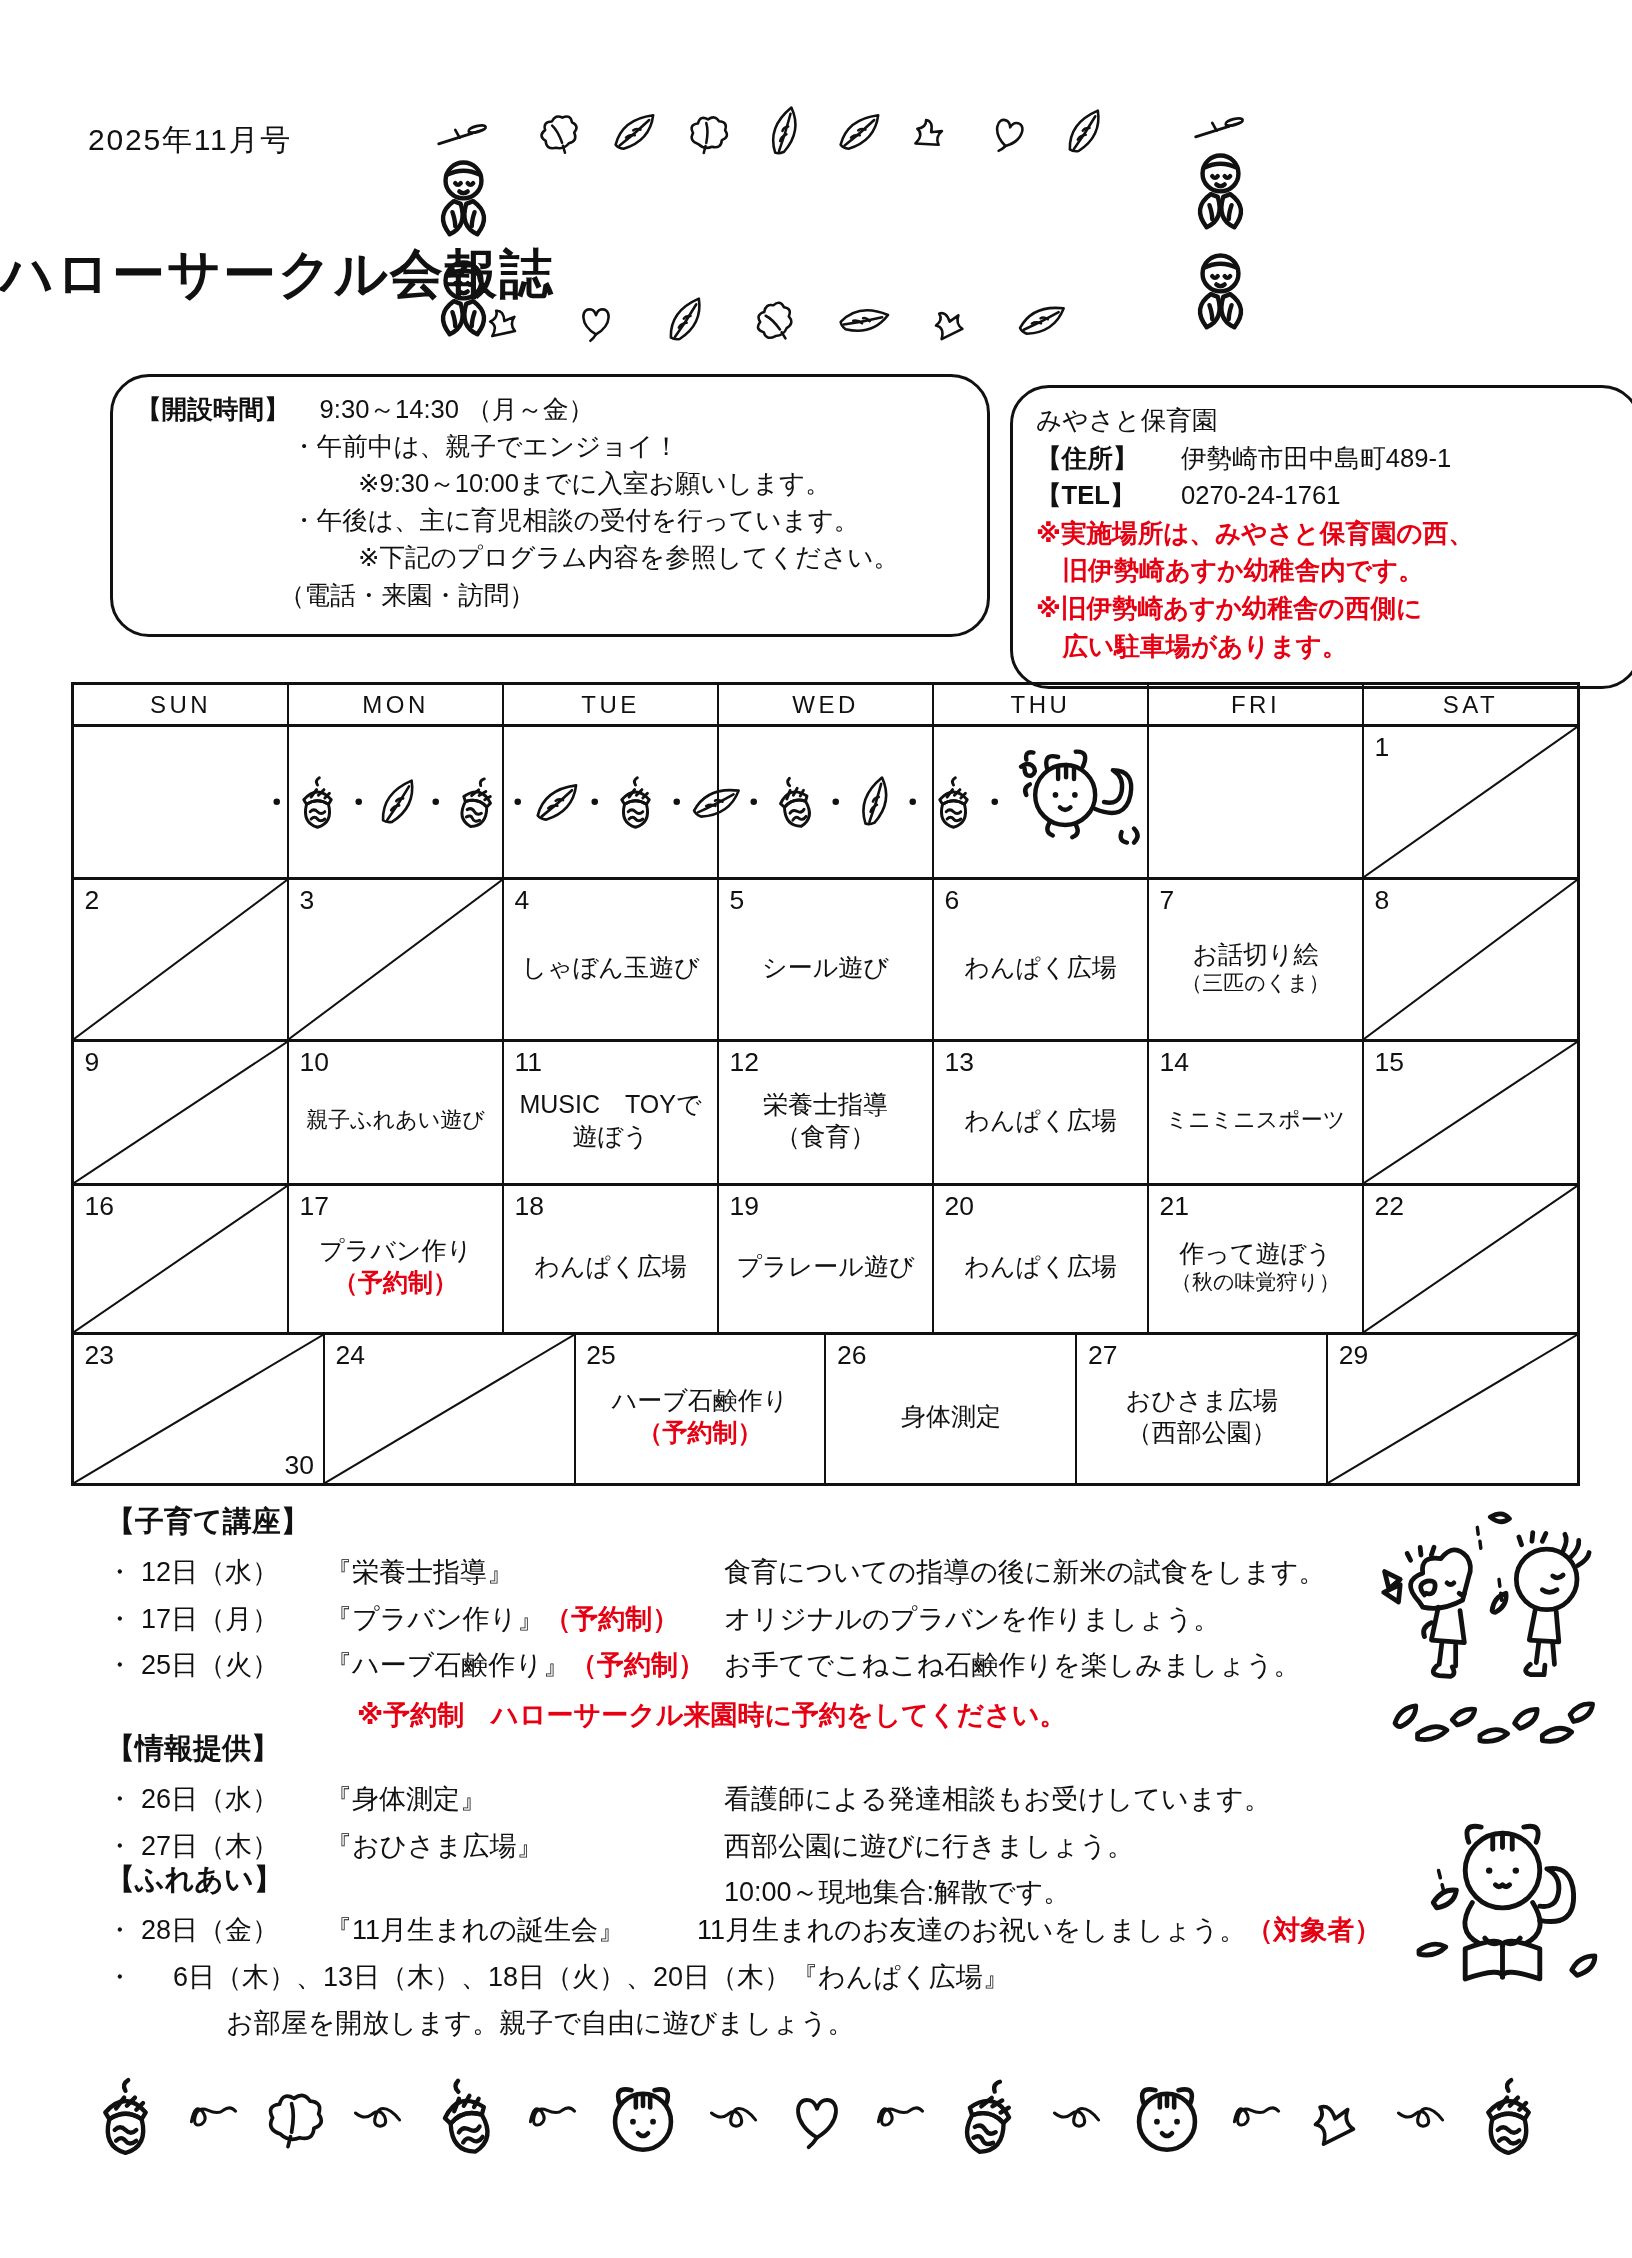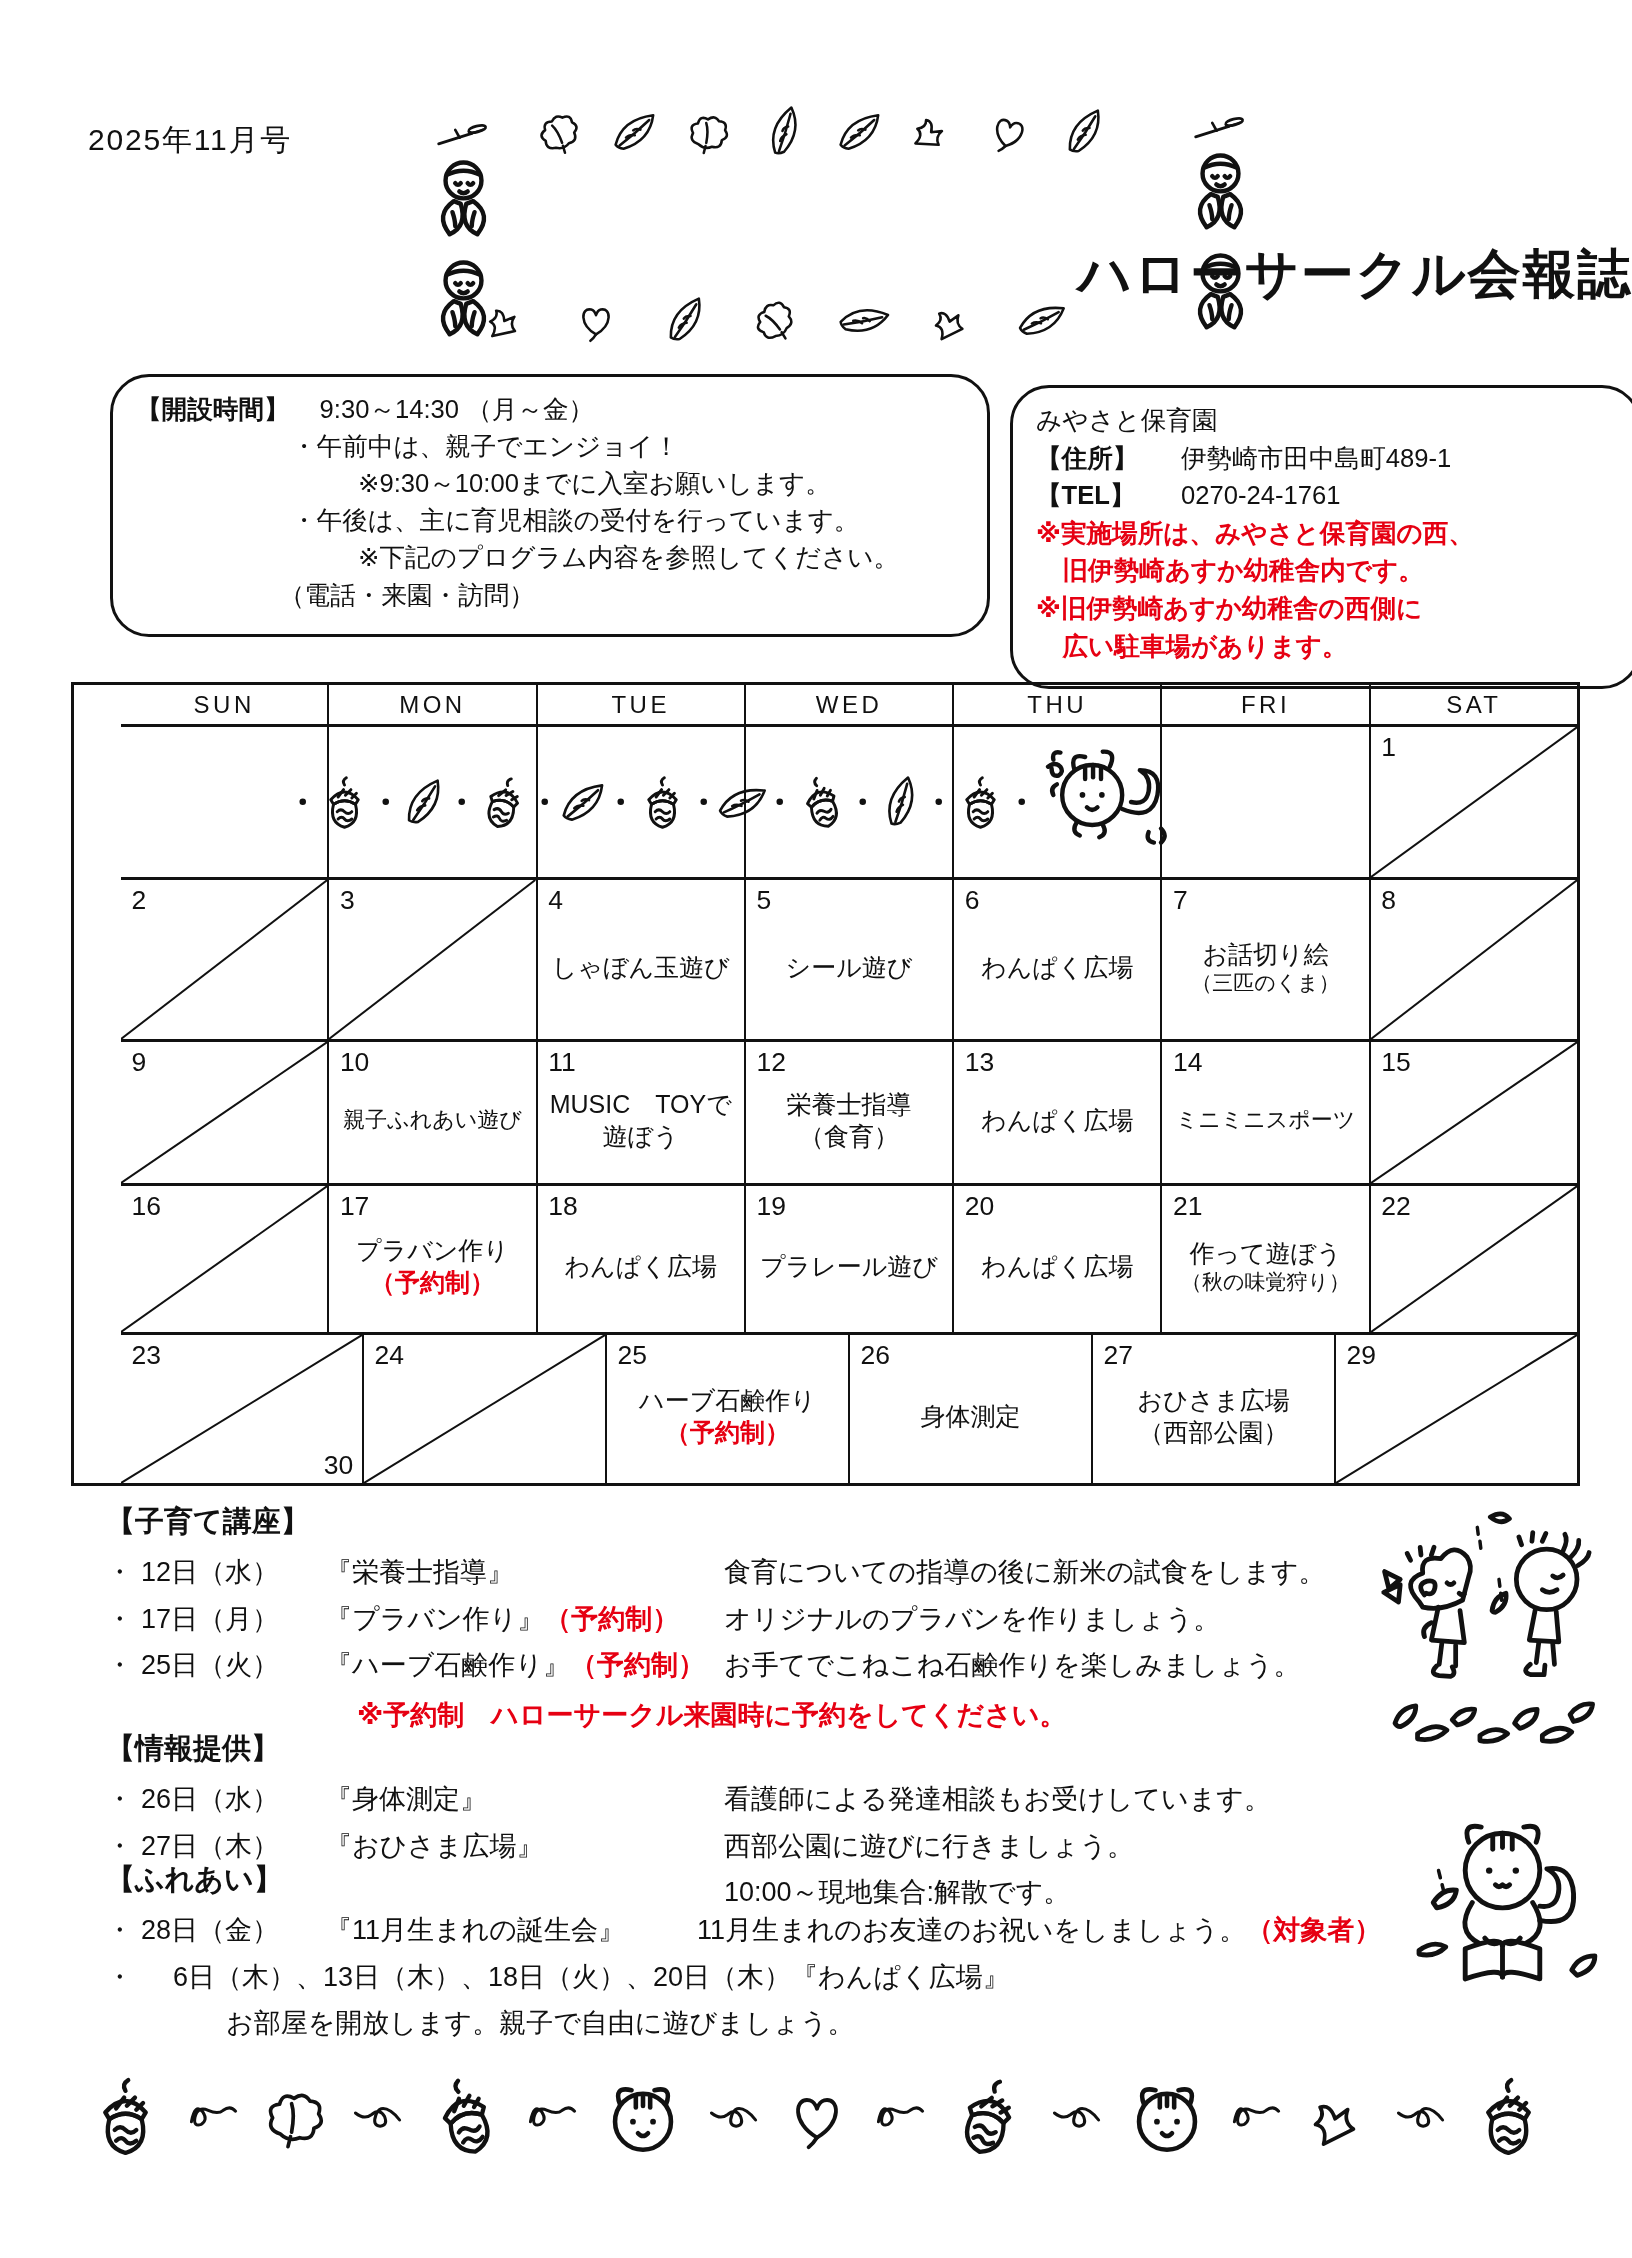--- a/index.html
+++ b/index.html
@@ -3,21 +3,21 @@
 <meta charset="utf-8">
 <title>ハローサークル会報誌 2025年11月号</title>
 <style>
   html,body{margin:0;padding:0;background:#fff;}
   .page{position:relative;width:1632px;height:2258px;background:#ffffff;color:#111;
         font-family:"Liberation Sans","DejaVu Sans",sans-serif;overflow:hidden;}
   .abs{position:absolute;}
 
   
   .issue{left:88px;top:120px;font-size:30px;letter-spacing:1.8px;font-weight:500;}
-  .main-title{left:0;right:0;top:203px;text-align:right;font-size:53px;font-weight:700;letter-spacing:1.8px;}
+  .main-title{left:0;right:0;top:203px;text-align:left;font-size:53px;font-weight:700;letter-spacing:1.8px;}
   .leafrow{display:flex;justify-content:space-between;align-items:center;}
   .lr-top{left:535px;top:108px;width:573px;}
   .lr-bot{left:483px;top:296px;width:582px;}
   .leafrow svg{width:48px;height:48px;}
   .rz1{transform:rotate(-16deg);} .rz2{transform:rotate(14deg);} .rz3{transform:rotate(30deg);} .rz4{transform:rotate(-32deg);}
   .kok{display:flex;flex-direction:column;align-items:center;gap:3.5px;}
   .kk-left{left:422px;top:122px;} .kk-right{left:1179px;top:115px;}
   .kok svg.doll{width:83px;height:97px;}
   .kok svg.dfly{width:62px;height:28px;}
 
@@ -29,21 +29,21 @@
   .blabel{font-weight:700;}
   .hours-val{margin-left:30px;}
   .ind-a{margin-left:155px;}
   .ind-b{margin-left:222px;}
   .ind-c{margin-left:143px;}
   .bx-right .lbl{font-weight:700;display:inline-block;width:145px;}
   .red{color:#e60012;font-weight:700;}
   .bx-right .ind{margin-left:26.5px;}
 
   
-  .cal{left:71px;top:682px;width:1509px;border:3.1px solid #111;box-sizing:border-box;padding-left:47px;}
+  .cal{left:71px;top:682px;width:1509px;border:3.1px solid #111;box-sizing:border-box;}
   .crow{display:flex;position:relative;}
   .crow + .crow{border-top:3.5px solid #111;}
   .cc{flex:1 1 0;position:relative;min-width:0;}
   .cc + .cc{border-left:2.2px solid #111;}
   .hrow{height:39px;}
   .hrow .cc{display:flex;align-items:center;justify-content:center;font-size:24px;letter-spacing:3.5px;font-weight:500;}
   .r1{height:150px;} .r2{height:159px;} .r3{height:141px;} .r4{height:146px;} .r5{height:148px;}
   .d{position:absolute;top:5.3px;left:10.6px;font-size:26.5px;font-weight:500;}
   .d30{position:absolute;right:8.8px;bottom:1.8px;font-size:26.5px;font-weight:500;}
   .evs{position:absolute;left:1.8px;right:1.8px;top:55%;transform:translateY(-50%);

